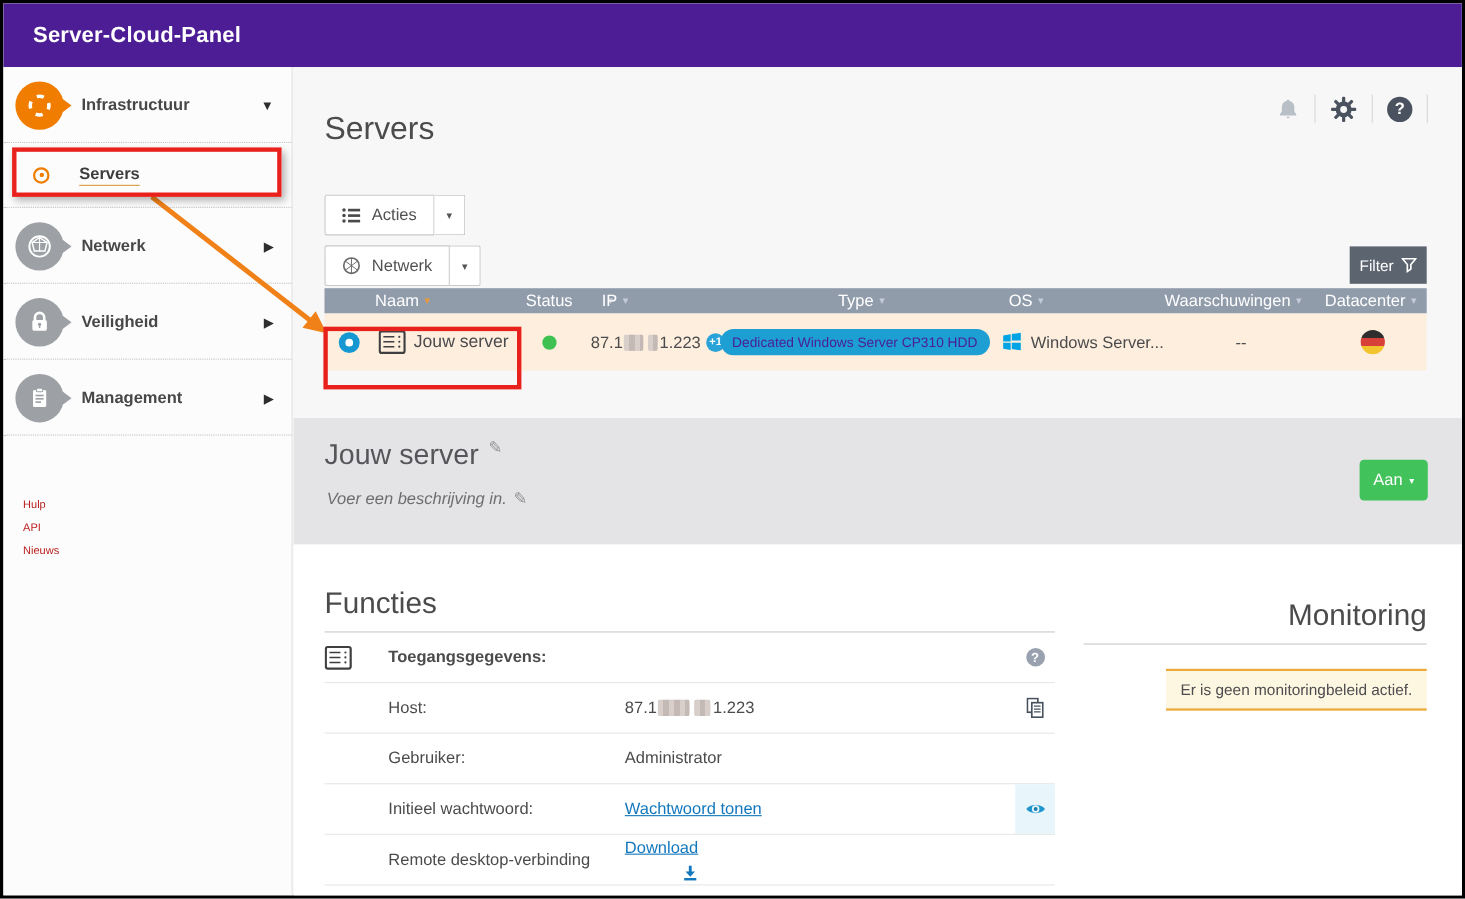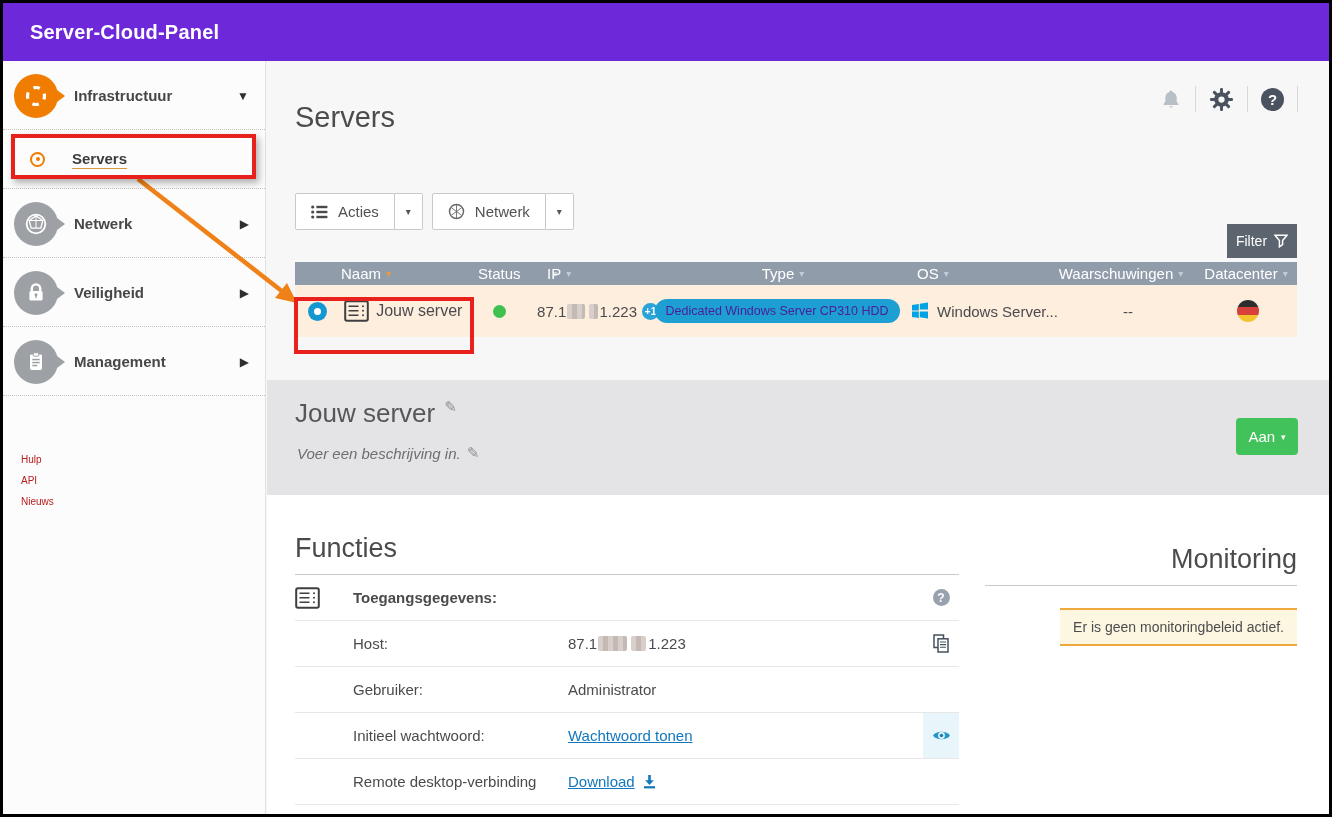--- a/index.html
+++ b/index.html
@@ -1,20 +1,20 @@
 <!DOCTYPE html>
 <html><head>
 <meta charset="utf-8">
 <style>
   html,body{margin:0;padding:0;background:#fff;}
   .page{position:relative;width:1332px;height:817px;border:3px solid #000;box-sizing:border-box;
         background:#f7f7f7;font-family:"Liberation Sans","DejaVu Sans",sans-serif;overflow:hidden;}
 
   
-  .topbar{position:absolute;left:0;top:0;right:0;height:58px;background:#6d28d9;display:flex;align-items:center;padding-left:27px;box-sizing:border-box;}
+  .topbar{position:absolute;left:0;top:0;right:0;height:58px;background:#4c1d95;display:flex;align-items:center;padding-left:27px;box-sizing:border-box;}
   .topbar-title{color:#fff;font-size:20px;font-weight:700;letter-spacing:.2px;}
 
   
   .sidebar{position:absolute;left:0;top:58px;bottom:0;width:263px;background:#fcfcfc;border-right:1px solid #e1e1e1;box-sizing:border-box;}
   .nav-item{display:flex;align-items:center;height:67px;padding:1px 16px 0 11px;border-bottom:1px dotted #c2c2c2;cursor:pointer;}
   .bubble{width:44px;height:44px;border-radius:50%;background:#9da1a5;position:relative;display:flex;align-items:center;justify-content:center;flex:0 0 44px;}
   .bubble::after{content:"";position:absolute;right:-7px;top:50%;margin-top:-6px;border-left:8px solid #9da1a5;border-top:6px solid transparent;border-bottom:6px solid transparent;}
   .bubble.orange{background:#f07c00;}
   .bubble.orange::after{border-left-color:#f07c00;}
   .nav-label{margin-left:16px;font-size:15px;font-weight:700;color:#474747;flex:1;}
@@ -27,21 +27,21 @@
   .side-link{color:#b91c1c;font-size:10px;text-decoration:none;cursor:pointer;}
 
   
   .main{position:absolute;left:264px;top:58px;right:0;bottom:0;background:#f7f7f7;}
   .top-icons{position:absolute;top:24px;right:31px;display:flex;align-items:center;gap:13px;height:28px;}
   .icon-sep{width:1px;height:26px;background:#d8d8d8;}
   .icon-btn{display:flex;align-items:center;justify-content:center;cursor:pointer;background:none;border:none;padding:0;}
   .help-circle{width:23px;height:23px;border-radius:50%;background:#49525e;color:#fff;font-size:15px;font-weight:700;display:flex;align-items:center;justify-content:center;}
   .page-title{position:absolute;left:28px;top:40px;margin:0;font-size:29px;font-weight:400;color:#4c4c4e;}
 
-  .toolbar{position:absolute;left:28px;top:132px;display:flex;gap:9px;}
+  .toolbar{position:absolute;left:28px;top:116px;display:flex;gap:9px;flex-direction:column;}
   .split{display:flex;}
   .btn{height:37px;background:#fff;border:1px solid #c9c9c9;display:flex;align-items:center;font-size:15px;color:#515153;padding:0 15px;cursor:pointer;box-sizing:border-box;}
   .btn.main-seg{border-radius:2px 0 0 2px;gap:10px;}
   .btn.caret-seg{border-radius:0 2px 2px 0;width:28px;padding:0;justify-content:center;font-size:10px;color:#555;border-left:none;}
 
   .filter-btn{position:absolute;left:960px;top:163px;width:70px;height:34px;background:#5c6470;color:#fff;font-size:14px;border:none;display:flex;align-items:center;justify-content:center;gap:7px;cursor:pointer;}
 
   .table{position:absolute;left:28px;top:201px;width:1002px;}
   .thead{display:flex;height:23px;background:#919cab;color:#fff;font-size:15px;align-items:center;}
   .th{display:flex;align-items:center;gap:5px;box-sizing:border-box;cursor:pointer;}
@@ -83,21 +83,21 @@
   .functies{position:absolute;left:28px;top:38px;width:664px;}
   .sec-title{font-size:27px;font-weight:400;color:#4b4b4d;margin:0;padding-bottom:10px;border-bottom:1px solid #c9c9c9;}
   .frow{display:flex;align-items:center;height:45px;border-bottom:1px solid #e7e7e7;font-size:15px;color:#4b4b4d;}
   .fi{width:58px;display:flex;align-items:center;}
   .fl{width:215px;}
   .fl.bold{font-weight:700;}
   .fv{flex:1;display:flex;align-items:center;}
   .fr{width:36px;height:100%;display:flex;align-items:center;justify-content:center;}
   .fr.hl{background:#e8f5fb;}
   .flink{color:#1277bc;text-decoration:underline;cursor:pointer;}
-  .dl-wrap{display:flex;align-items:center;gap:7px;}
+  .dl-wrap{display:flex;align-items:flex-end;gap:7px;flex-direction:column;}
   .qmark{width:17px;height:17px;border-radius:50%;background:#98a1ad;color:#fff;font-size:12px;font-weight:700;display:flex;align-items:center;justify-content:center;cursor:pointer;}
   .monitoring{position:absolute;left:718px;top:49px;width:312px;text-align:right;}
   .alert{display:inline-block;margin-top:22px;border-top:2px solid #ecaa3c;border-bottom:2px solid #ecaa3c;background:#fdf6e1;padding:9px 13px;font-size:14px;color:#4d4d4f;}
 
   
   .anno-red{position:absolute;border:4px solid #e9211c;z-index:50;pointer-events:none;box-sizing:border-box;}
   .anno-1{left:8px;top:131px;width:245px;height:45px;box-shadow:3px 4px 7px rgba(0,0,0,.3);}
   .anno-2{left:291px;top:294px;width:180px;height:57px;}
   .anno-arrow{position:absolute;left:0;top:0;width:1332px;height:817px;z-index:49;pointer-events:none;}
 </style>

